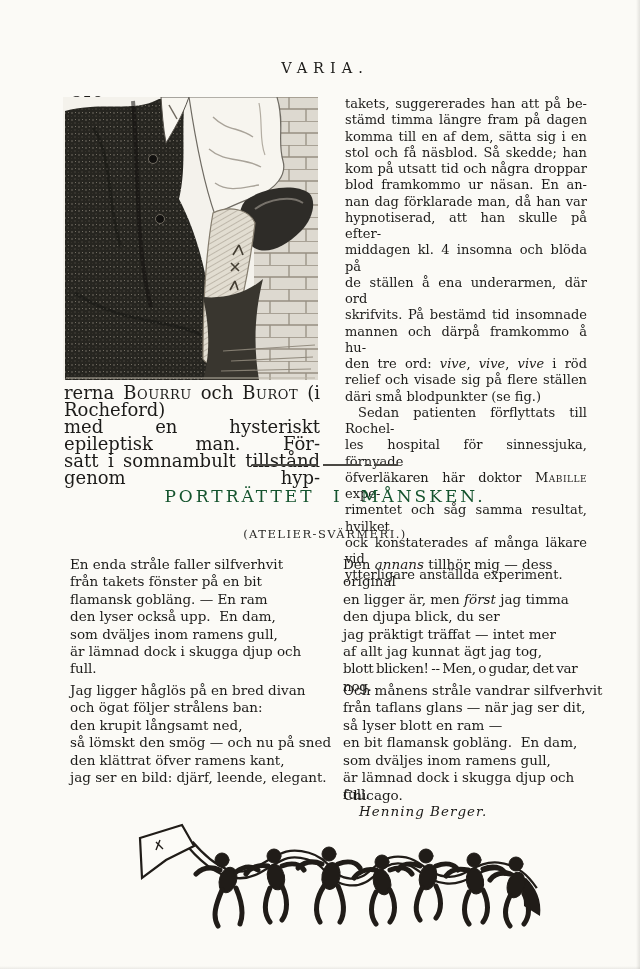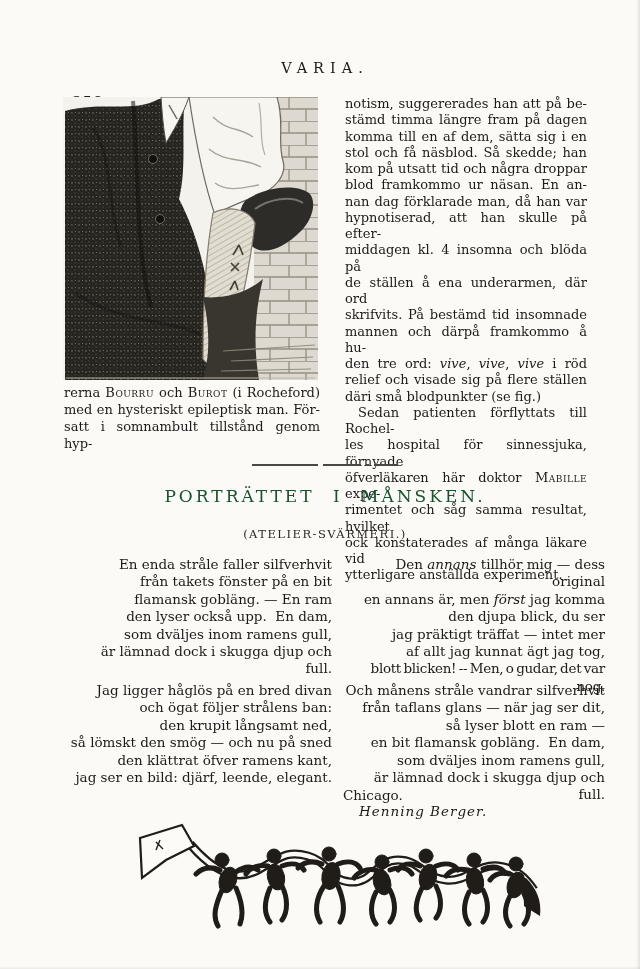--- a/index.html
+++ b/index.html
@@ -20,21 +20,21 @@
 
   
   .article .tline{text-align:justify;text-align-last:justify;}
   .article .tline.f-end{text-align-last:left;}
   .tline.f-ind{text-indent:13px;}
   .tline.f-tight{letter-spacing:-0.3px;word-spacing:-1.5px;}
   .seg-i{font-style:italic;}
   .seg-sc{font-variant:small-caps;letter-spacing:.5px;}
 
   .caption{position:absolute;left:64px;top:384px;width:256px;
-    font-size:13px;line-height:17px;}
+    font-size:18px;line-height:17px;}
   .rightcol{position:absolute;left:345px;top:96px;width:242px;
     font-size:13px;line-height:16.25px;}
 
   
   .portrait{position:absolute;left:63px;top:97px;width:255px;height:283px;}
 
   
   .divider{position:absolute;left:64px;top:464px;width:522px;
     display:flex;justify-content:center;align-items:center;gap:5px;}
   .divider span{display:block;height:1.5px;background:#4a4843;}
@@ -42,21 +42,21 @@
   .divider .d3{width:3px;}.divider .d4{width:24px;}
 
   
   .poem-title{position:absolute;left:64px;top:486px;width:522px;margin:0;
     text-align:center;font-size:17px;font-weight:normal;
     letter-spacing:3px;word-spacing:10px;color:#14532d;}
   .poem-subtitle{position:absolute;left:64px;top:527px;width:522px;
     text-align:center;font-size:11.5px;letter-spacing:1.5px;color:#2a2926;}
 
   .poem{position:absolute;width:262px;font-size:13.5px;line-height:17.4px;}
-  .poem .tline{white-space:pre-wrap;text-align:right;}
+  .poem .tline{white-space:pre-wrap;}
   .poem-l1{left:70px;top:556px;}
   .poem-l2{left:70px;top:682px;}
   .poem-r1{left:343px;top:556px;}
   .poem-r2{left:343px;top:682px;}
   .signature{position:absolute;left:343px;top:787px;width:232px;
     display:flex;justify-content:space-between;padding-right:10px;
     font-size:13.5px;flex-direction:column;}
   .sig-author{font-style:italic;letter-spacing:1px;margin-left:16px;}
 
   
@@ -140,21 +140,21 @@
     </svg>
   </div>
 
   <div class="caption article">
       <div class="tline"><span>rerna </span><span class="seg-sc">Bourru</span><span> och </span><span class="seg-sc">Burot</span><span> (i Rocheford)</span></div>
       <div class="tline"><span>med en hysteriskt epileptisk man. För-</span></div>
       <div class="tline"><span>satt i somnambult tillstånd genom hyp-</span></div>
     </div>
 
   <div class="rightcol article">
-      <div class="tline"><span>notism, suggererades han att på be-</span></div>
+      <div class="tline"><span>takets, suggererades han att på be-</span></div>
       <div class="tline"><span>stämd timma längre fram på dagen</span></div>
       <div class="tline"><span>komma till en af dem, sätta sig i en</span></div>
       <div class="tline"><span>stol och få näsblod. Så skedde; han</span></div>
       <div class="tline"><span>kom på utsatt tid och några droppar</span></div>
       <div class="tline"><span>blod framkommo ur näsan. En an-</span></div>
       <div class="tline"><span>nan dag förklarade man, då han var</span></div>
       <div class="tline"><span>hypnotiserad, att han skulle på efter-</span></div>
       <div class="tline"><span>middagen kl. 4 insomna och blöda på</span></div>
       <div class="tline"><span>de ställen å ena underarmen, där ord</span></div>
       <div class="tline"><span>skrifvits. På bestämd tid insomnade</span></div>
@@ -191,21 +191,21 @@
   <div class="poem poem-l2">
       <div class="tline"><span>Jag ligger håglös på en bred divan</span></div>
       <div class="tline"><span>och ögat följer strålens ban:</span></div>
       <div class="tline"><span>den krupit långsamt ned,</span></div>
       <div class="tline"><span>så lömskt den smög — och nu på sned</span></div>
       <div class="tline"><span>den klättrat öfver ramens kant,</span></div>
       <div class="tline"><span>jag ser en bild: djärf, leende, elegant.</span></div>
     </div>
   <div class="poem poem-r1">
       <div class="tline"><span>Den </span><span class="seg-i">annans</span><span> tillhör mig — dess original</span></div>
-      <div class="tline"><span>en annans är, men </span><span class="seg-i">först</span><span> jag komma</span></div>
+      <div class="tline"><span>en ligger är, men </span><span class="seg-i">först</span><span> jag timma</span></div>
       <div class="tline"><span>den djupa blick, du ser</span></div>
       <div class="tline"><span>jag präktigt träffat — intet mer</span></div>
       <div class="tline"><span>af allt jag kunnat ägt jag tog,</span></div>
       <div class="tline f-tight"><span>blott blicken! -- Men, o gudar, det var nog.</span></div>
     </div>
   <div class="poem poem-r2">
       <div class="tline"><span>Och månens stråle vandrar silfverhvit</span></div>
       <div class="tline"><span>från taflans glans — när jag ser dit,</span></div>
       <div class="tline"><span>så lyser blott en ram —</span></div>
       <div class="tline"><span>en bit flamansk gobläng.  En dam,</span></div>

